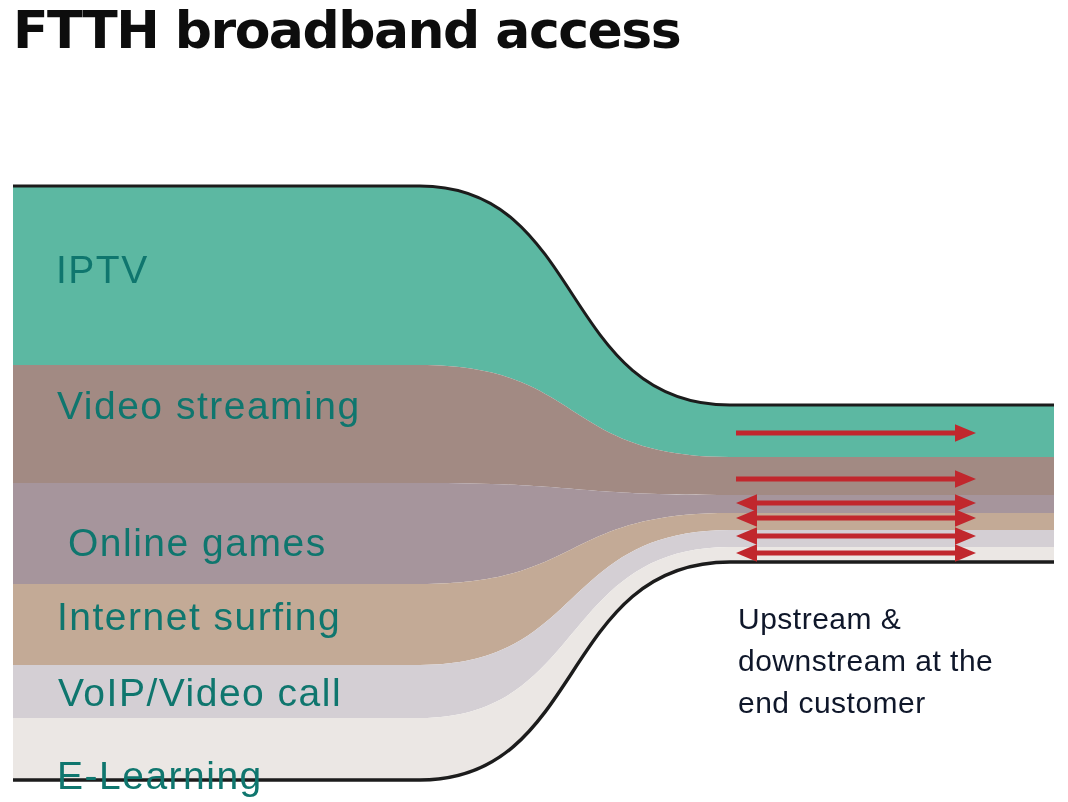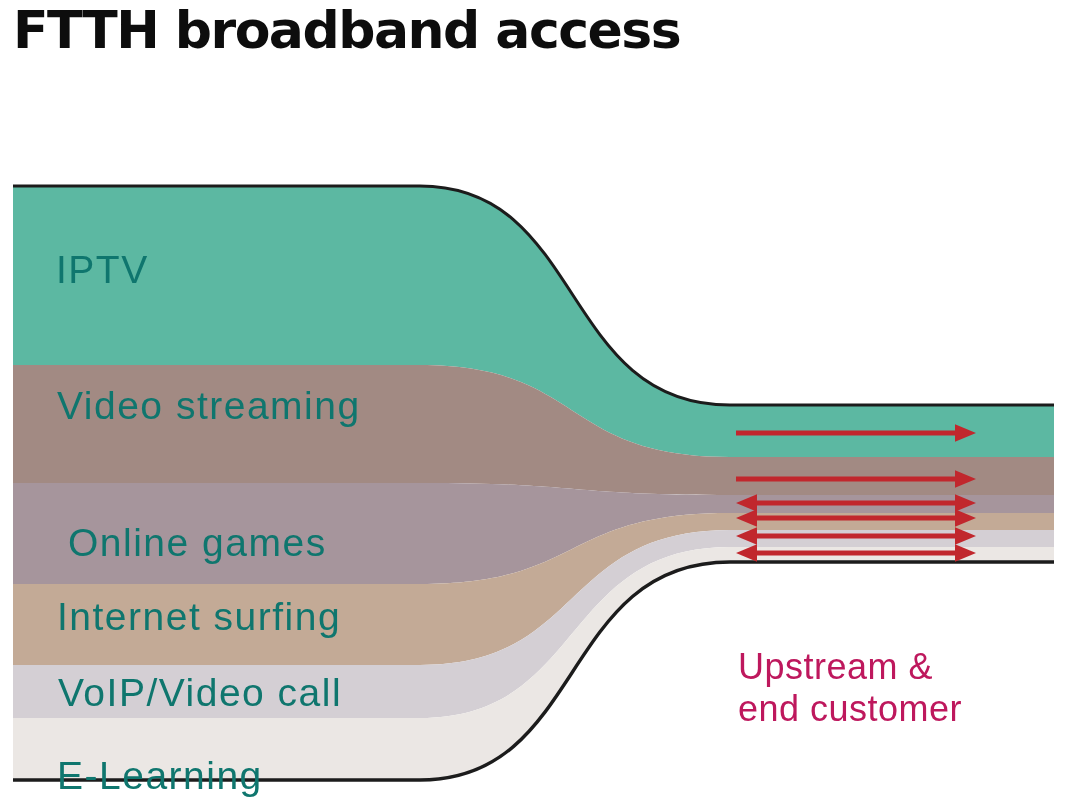--- a/index.html
+++ b/index.html
@@ -42,25 +42,24 @@
     font-size: 39px;
     letter-spacing: 1.5px;
     color: #0f766e;
     white-space: nowrap;
     line-height: 44px;
   }
   .annotation {
     position: absolute;
     left: 738px;
     top: 598px;
-    font-size: 36px;
+    font-size: 30px;
     letter-spacing: 0.5px;
-    color: #be185d;
+    color: #0f172a;
     line-height: 42px;
-    margin-top: 48px;
   }
   .annotation div { white-space: nowrap; }
 </style>
 </head>
 <body>
 
 <div class="stage">
 
   <h1 class="page-title">FTTH broadband access</h1>
 
@@ -87,16 +86,17 @@
 
   <div class="band-label" style="left:56px; top:248px">IPTV</div>
   <div class="band-label" style="left:57px; top:384px">Video streaming</div>
   <div class="band-label" style="left:68px; top:521px">Online games</div>
   <div class="band-label" style="left:57px; top:595px">Internet surfing</div>
   <div class="band-label" style="left:58px; top:671px">VoIP/Video call</div>
   <div class="band-label" style="left:57px; top:754px">E-Learning</div>
 
   <div class="annotation">
     <div>Upstream &amp;</div>
+    <div>downstream at the</div>
     <div>end customer</div>
   </div>
 
 </div>
 
 </body></html>

